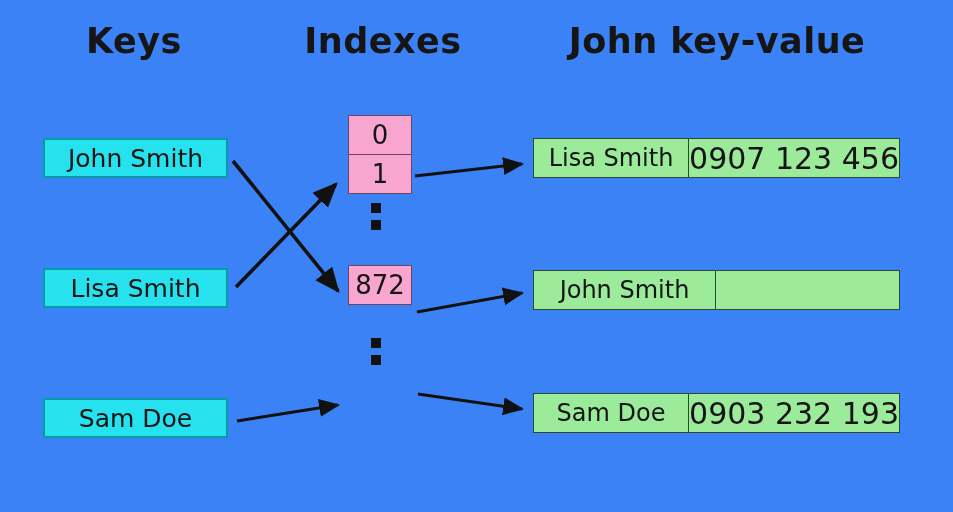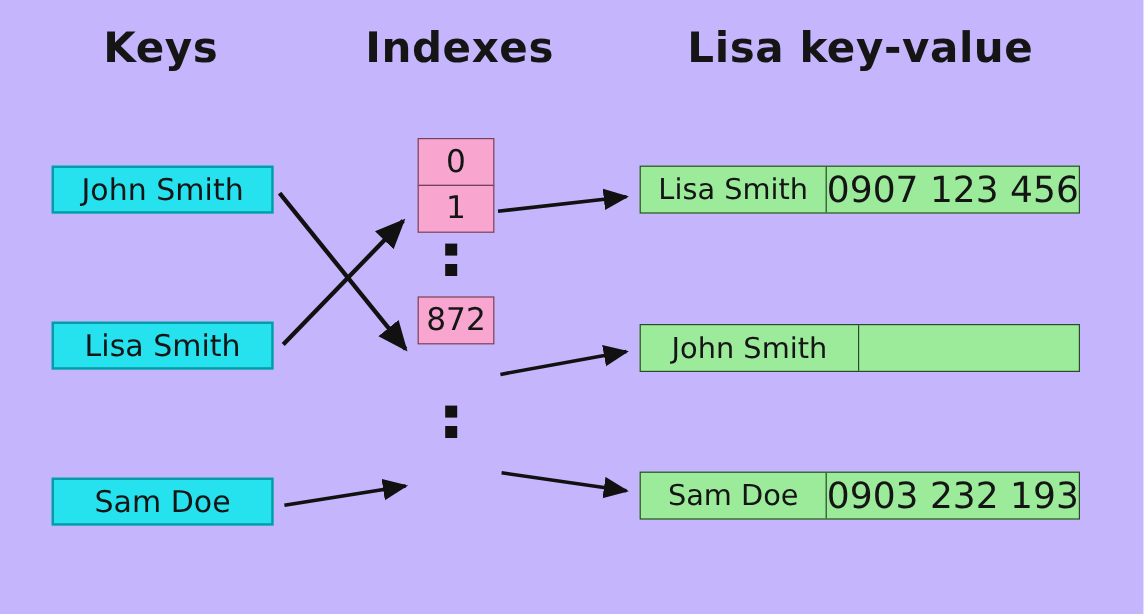--- a/index.html
+++ b/index.html
@@ -1,19 +1,19 @@
 <!DOCTYPE html>
 <html style="--key-fill: #26e2ee; --key-border: #0a9aa6; --index-fill: #f8a6cf; --index-border: #6e4460; --record-fill: #9beb9b; --record-border: #2b4a2b; --arrow-color: #111111; --text-color: #151515;"><head>
 <meta charset="utf-8">
 <style>
   html,body{margin:0;padding:0;background:#ffffff;}
   .canvas{
     position:relative;
     width:953px;height:512px;
-    background:#c4b5fd;
+    background:#3b82f6;
     font-family:"DejaVu Sans","Liberation Sans",sans-serif;
     color:var(--text-color,#151515);
     overflow:hidden;
   }
   .hdr{
     position:absolute;
     font-weight:bold;
     font-size:35px;
     text-align:center;
     color:var(--text-color,#151515);
@@ -29,21 +29,21 @@
     box-sizing:border-box;
     background:var(--key-fill,#26e2ee);
     border:2px solid var(--key-border,#0a9aa6);
     display:flex;align-items:center;justify-content:center;
     font-size:25px;
   }
   .key-1{top:138px;} .key-2{top:268px;} .key-3{top:398px;}
   .idx-group{
     position:absolute;left:348px;width:64px;
   }
-  .idx-g1{top:115px;} .idx-g2{top:247px;} .idx-g3{top:378px;}
+  .idx-g1{top:115px;} .idx-g2{top:265px;} .idx-g3{top:378px;}
   .idx-cell{
     box-sizing:border-box;
     width:64px;height:40px;
     background:var(--index-fill,#f8a6cf);
     border:1.5px solid var(--index-border,#6e4460);
     margin-top:-1.5px;
     display:flex;align-items:center;justify-content:center;
     font-size:26px;
   }
   .idx-cell:first-child{margin-top:0;}
@@ -95,21 +95,21 @@
     <line x1="236" y1="287" x2="336" y2="184" stroke-width="3.6" marker-end="url(#ah)" stroke="#111111"></line>
     <line x1="237" y1="421" x2="338" y2="405" stroke-width="3" marker-end="url(#ah)" stroke="#111111"></line>
     <line x1="415" y1="176" x2="522" y2="164" stroke-width="3" marker-end="url(#ah)" stroke="#111111"></line>
     <line x1="417" y1="312" x2="522" y2="293" stroke-width="3" marker-end="url(#ah)" stroke="#111111"></line>
     <line x1="418" y1="394" x2="522" y2="409" stroke-width="3" marker-end="url(#ah)" stroke="#111111"></line>
   </svg>
 
   <div class="hdr hdr-keys">Keys</div>
   <div class="hdr hdr-indexes">Indexes</div>
   <div class="hdr hdr-pairs">
-    <div>Lisa key-value</div>
+    <div>John key-value</div>
   </div>
 
   <div class="key-box key-1">
     <span>John Smith</span>
   </div>
   <div class="key-box key-2">
     <span>Lisa Smith</span>
   </div>
   <div class="key-box key-3">
     <span>Sam Doe</span>

